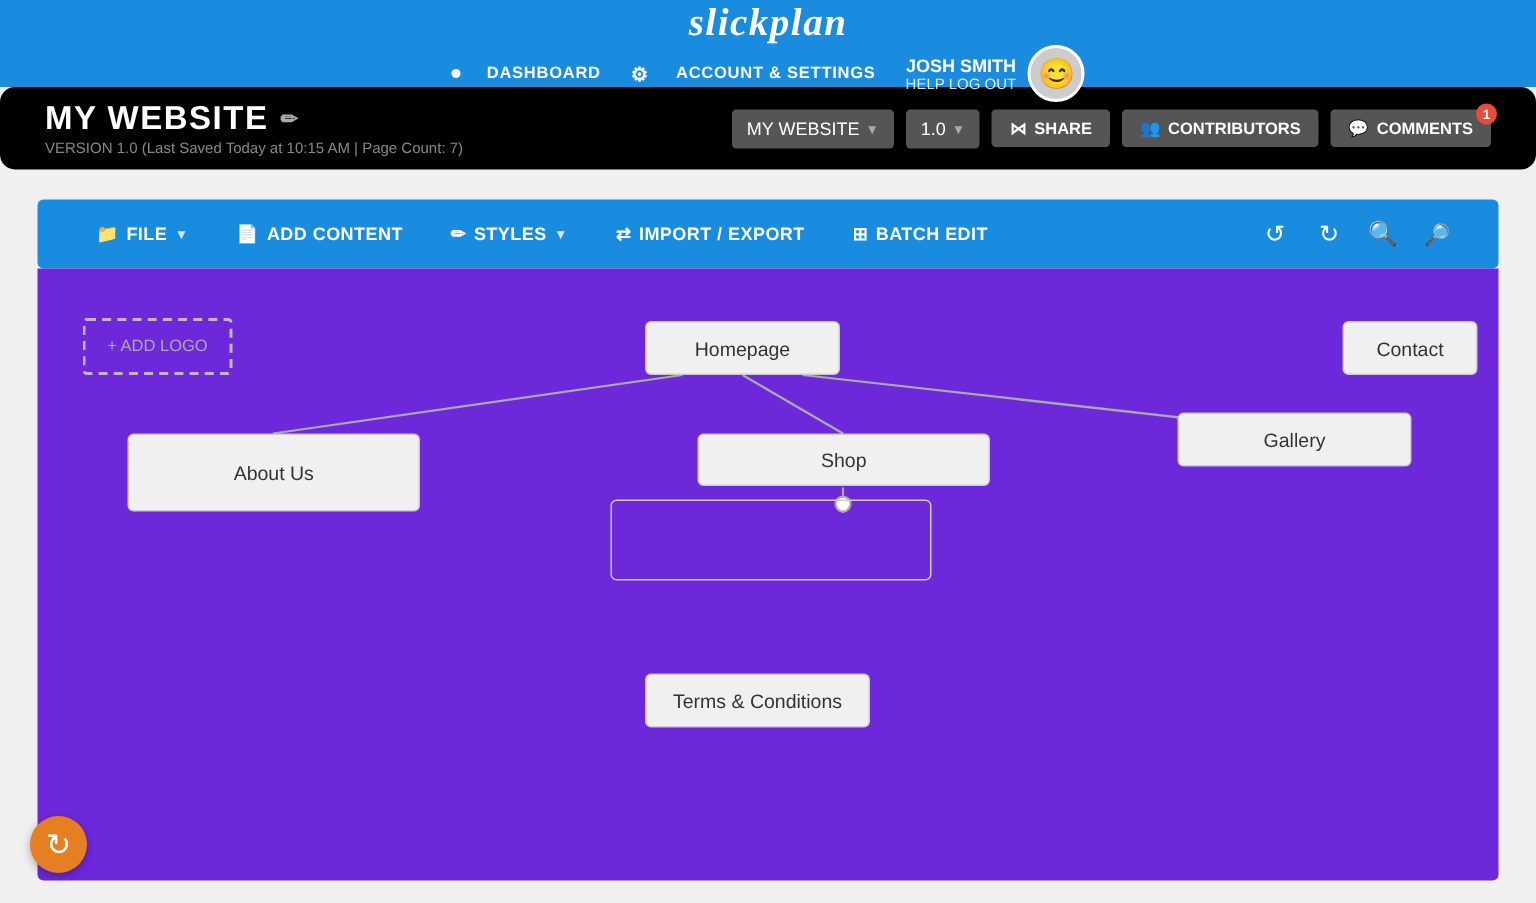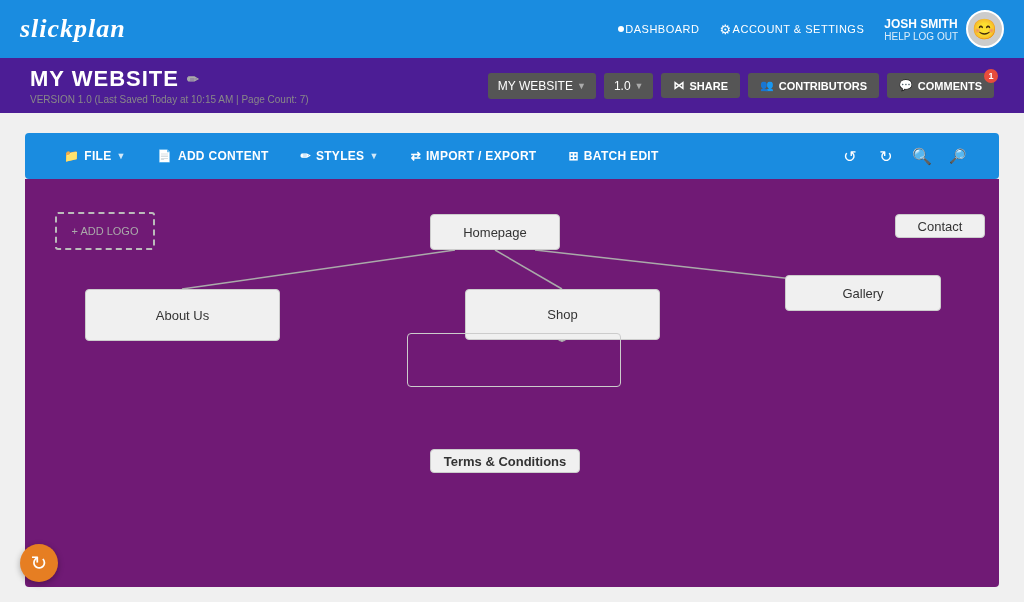--- a/index.html
+++ b/index.html
@@ -6,62 +6,63 @@
     body { font-family: Arial, sans-serif; background: #f0f0f0; width: 1024px; height: 602px; overflow: hidden; }
 
     
     #top-nav {
       background: #1a8ce0;
       height: 58px;
       display: flex;
       align-items: center;
       justify-content: space-between;
       padding: 0 20px;
+      flex-direction: column;
     }
     #logo-area {
       color: white;
       font-size: 26px;
       font-style: italic;
       font-family: Georgia, serif;
       font-weight: bold;
       letter-spacing: 1px;
     }
     #nav-right {
       display: flex;
       align-items: center;
       gap: 20px;
     }
     .nav-link {
       color: white;
       font-size: 11px;
-      font-weight: normal;
+      font-weight: bold;
       text-transform: uppercase;
       letter-spacing: 0.5px;
       cursor: pointer;
       display: flex;
       align-items: center;
-      gap: 1px;
+      gap: 18px;
     }
     .nav-link .dot {
       width: 6px;
       height: 6px;
       background: white;
       border-radius: 50%;
       display: inline-block;
     }
     .nav-link .gear-icon {
       font-size: 13px;
     }
     .user-area {
       display: flex;
       align-items: center;
       gap: 8px;
     }
     .user-info {
-      text-align: left;
+      text-align: center;
       color: white;
       font-size: 10px;
     }
     .user-info .name {
       font-size: 12px;
       font-weight: bold;
       display: block;
     }
     .user-info .links {
       font-size: 10px;
@@ -75,26 +76,27 @@
       border: 2px solid white;
       display: flex;
       align-items: center;
       justify-content: center;
       font-size: 20px;
       cursor: pointer;
     }
 
     
     #title-bar {
-      background: #4c1d95;
+      background: #000000;
       height: 55px;
       display: flex;
       align-items: center;
       justify-content: space-between;
       padding: 0 30px;
+      border-radius: 10px;
     }
     #site-title-area {}
     #site-title {
       color: white;
       font-size: 22px;
       font-weight: bold;
       letter-spacing: 1px;
       display: flex;
       align-items: center;
       gap: 8px;
@@ -195,21 +197,21 @@
       cursor: pointer;
       display: flex;
       align-items: center;
       justify-content: center;
       border-radius: 3px;
     }
     .toolbar-spacer { flex: 1; }
 
     
     #canvas {
-      background: #701a75;
+      background: #6d28d9;
       margin: 0 25px;
       height: calc(602px - 58px - 55px - 46px - 20px - 15px);
       position: relative;
       overflow: hidden;
       border-radius: 0 0 4px 4px;
     }
 
     
     .node {
       position: absolute;
@@ -231,46 +233,45 @@
       left: 405px;
     }
     #node-about {
       width: 195px;
       height: 52px;
       top: 110px;
       left: 60px;
     }
     #node-shop {
       width: 195px;
-      height: 51px;
+      height: 35px;
       top: 110px;
       left: 440px;
     }
     #node-gallery {
       width: 156px;
       height: 36px;
       top: 96px;
       left: 760px;
     }
     #node-products {
       width: 195px;
       height: 36px;
       top: 163px;
       left: 390px;
     }
     #node-terms {
       width: 150px;
-      height: 24px;
+      height: 36px;
       top: 270px;
       left: 405px;
-      font-weight: bold;
     }
     #node-contact {
       width: 90px;
-      height: 24px;
+      height: 36px;
       top: 35px;
       left: 870px;
       text-align: center;
     }
     #node-add-logo {
       width: 100px;
       height: 38px;
       top: 33px;
       left: 30px;
       border: 2px dashed #bbb;

